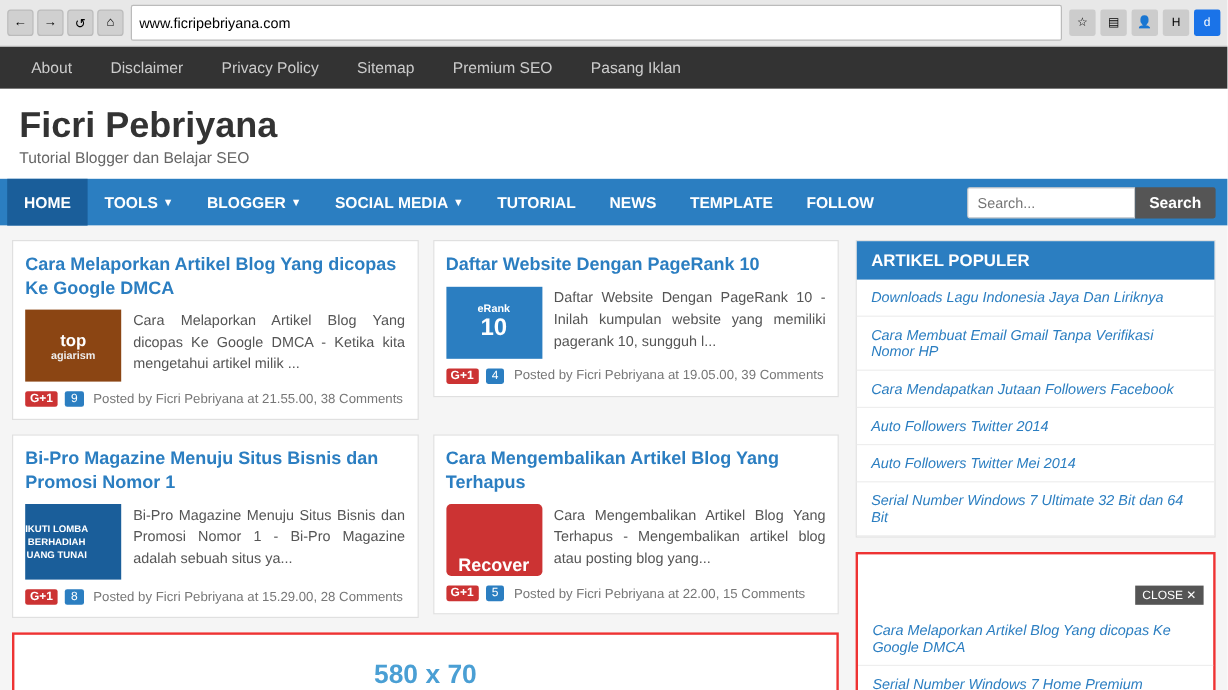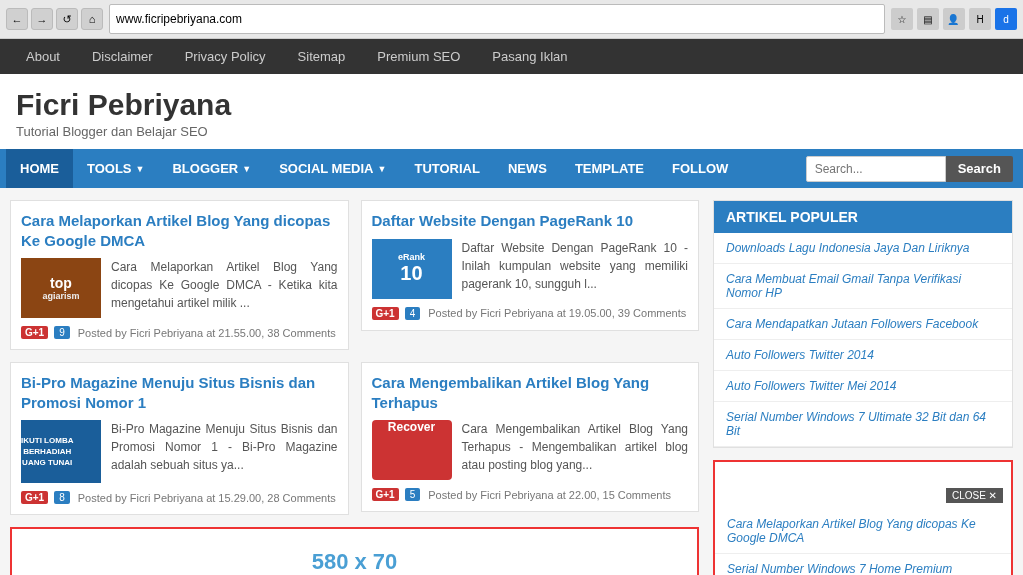--- a/index.html
+++ b/index.html
@@ -56,21 +56,21 @@
     
     .ad-banner { border: 2px solid #e00; background: #fff; padding: 6px; margin-bottom: 12px; display: flex; align-items: center; justify-content: center; color: #4a9fd4; font-size: 22px; font-weight: bold; height: 70px; }
 
     
     .close-btn { background: #555; color: #fff; font-size: 10px; padding: 2px 6px; display: inline-block; cursor: pointer; float: right; }
 
     
     .thumb-top { background: #8B4513; display: flex; align-items: center; justify-content: center; flex-direction: column; color: #fff; font-size: 9px; font-weight: bold; text-align: center; padding: 20px; width: 80px; height: 60px; }
     .thumb-pagerank { background: #2b7ec1; display: flex; align-items: center; justify-content: center; color: #fff; font-size: 11px; font-weight: bold; width: 80px; height: 60px; }
     .thumb-bipro { background: #1a5e9a; display: flex; align-items: center; justify-content: flex-start; color: #fff; font-size: 10px; font-weight: bold; width: 80px; height: 63px; text-align: center; }
-    .thumb-recover { background: #cc3333; display: flex; align-items: flex-start; justify-content: center; color: #fff; font-size: 12px; font-weight: bold; width: 80px; height: 60px; border-radius: 4px; }
+    .thumb-recover { background: #cc3333; display: flex; align-items: flex-end; justify-content: center; color: #fff; font-size: 15px; font-weight: bold; width: 80px; height: 60px; border-radius: 4px; }
 
     .two-col { display: flex; gap: 12px; }
     .col-half { flex: 1; }
   </style>
 </head>
 <body>
 
 <div class="browser-chrome">
   <div class="browser-nav-btns">
     <div class="nav-btn">←</div>

